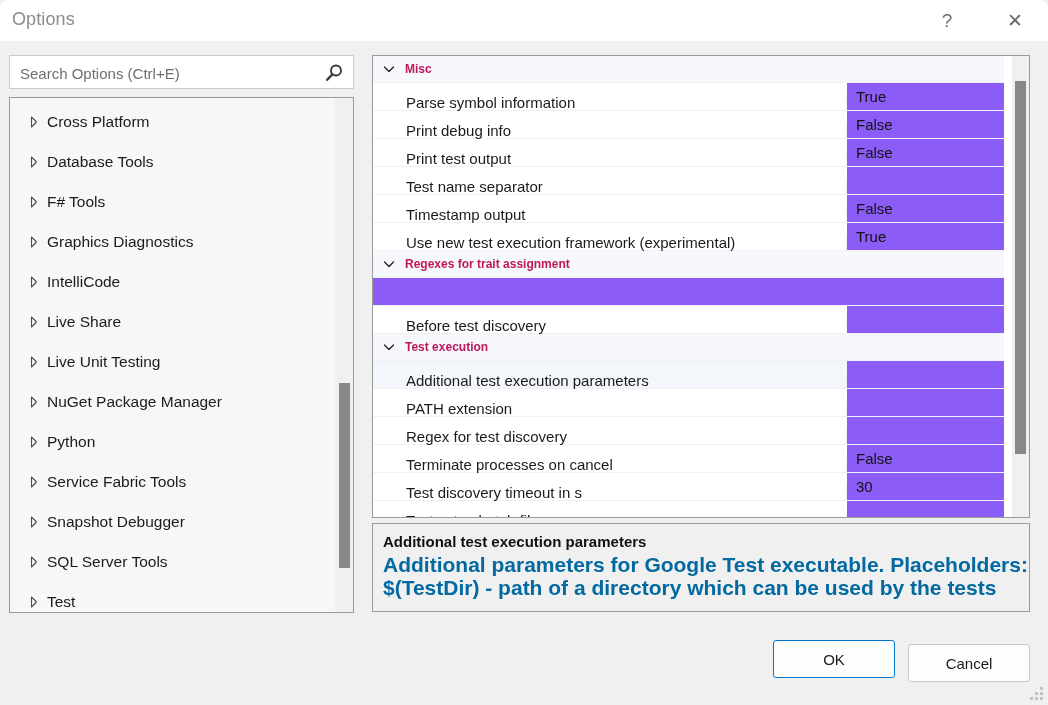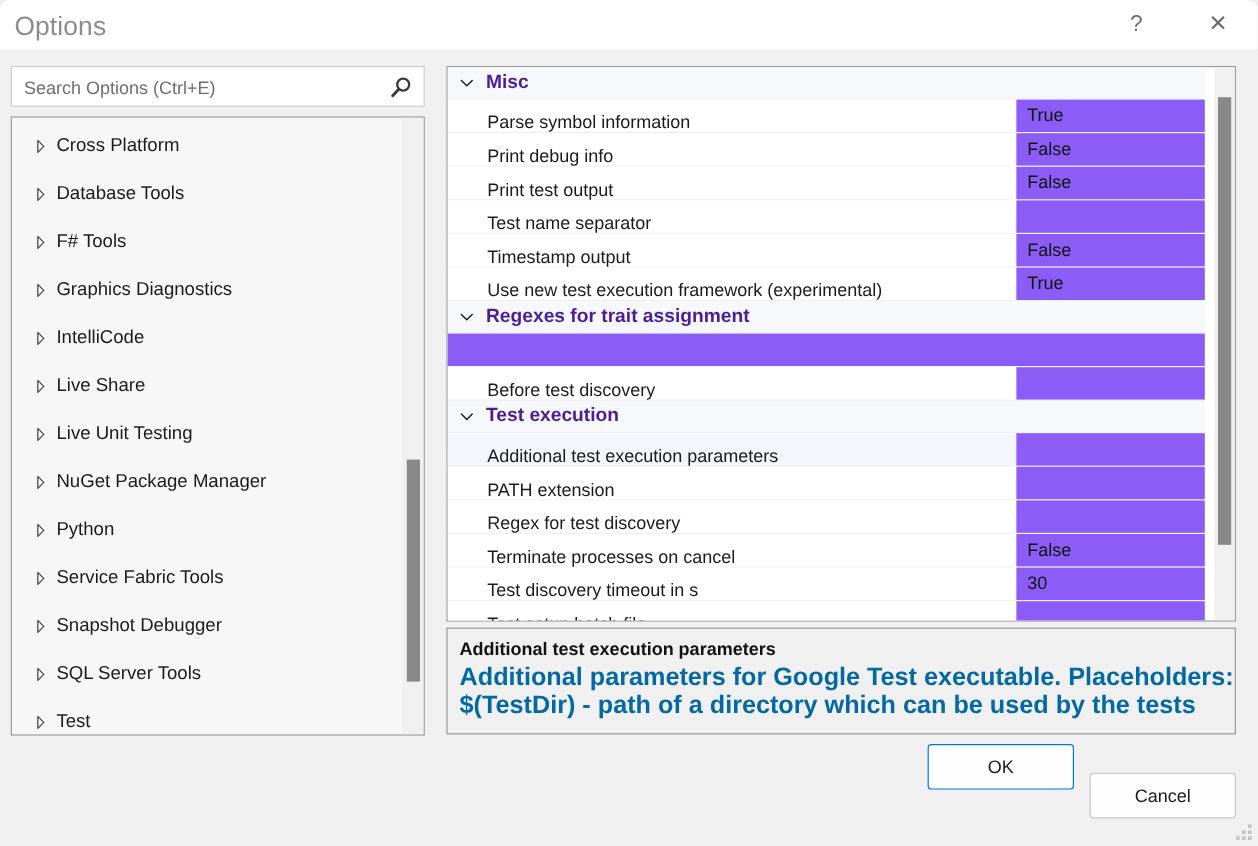--- a/index.html
+++ b/index.html
@@ -33,21 +33,21 @@
     position: absolute;
     left: 0; top: 0;
     width: 1048px; height: 41px;
     background: #ffffff;
     border-top-left-radius: 8px;
     border-top-right-radius: 8px;
   }
   #title-text {
     position: absolute;
     left: 12px; top: 9px;
-    font-size: 22px;
+    font-size: 18px;
     color: #8c8c8c;
     letter-spacing: .1px;
     white-space: nowrap;
   }
   .caption-btn {
     position: absolute;
     top: 0;
     width: 46px; height: 41px;
     display: flex;
     align-items: center;
@@ -162,22 +162,22 @@
     border-bottom: 1px solid #edf0f4;
   }
   .cat-chevron {
     width: 16px; height: 16px;
     flex: 0 0 16px;
     margin-right: 8px;
     display: block;
   }
   .cat-label {
     font-weight: bold;
-    font-size: 16px;
-    color: #4c1d95;
+    font-size: 12px;
+    color: #be185d;
     white-space: nowrap;
   }
   .prop-row {
     height: 27px;
     display: flex;
     align-items: stretch;
     cursor: default;
     border-bottom: 1px solid #eef0f3;
     background: #ffffff;
   }
@@ -258,21 +258,21 @@
     border-radius: 3px;
     display: flex;
     align-items: center;
     justify-content: center;
     font-size: 15px;
     color: #1b1b1b;
     cursor: default;
     font-family: "Liberation Sans", sans-serif;
   }
   #ok-btn {
-    left: 773px; top: 620px;
+    left: 773px; top: 640px;
     width: 122px;
     border: 1px solid #0078d4;
   }
   #cancel-btn {
     left: 908px; top: 644px;
     width: 122px;
     border: 1px solid #c8c8c8;
   }
 
   

